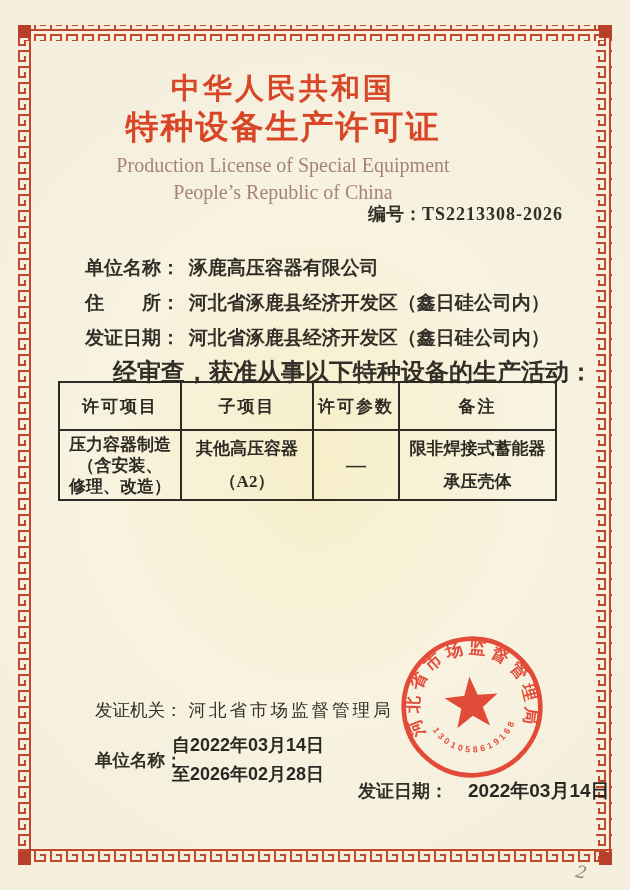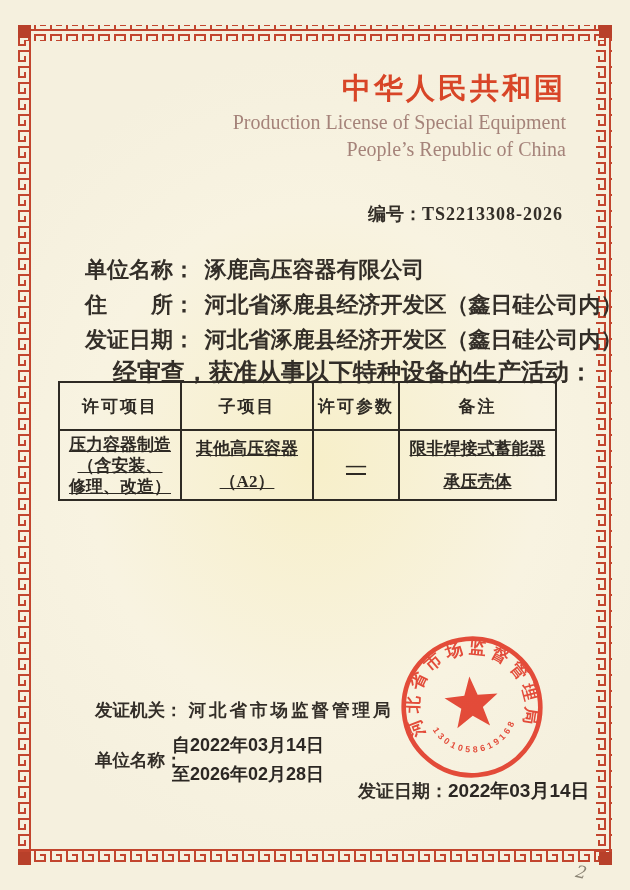--- a/index.html
+++ b/index.html
@@ -8,52 +8,52 @@
     width:630px;height:890px;
     margin:0 auto;
     background:radial-gradient(ellipse 58% 46% at 50% 52%, #f7efc9 0%, #f8f3e1 62%, #f5f0de 100%);
     font-family:"Liberation Serif","DejaVu Serif",serif;
     color:#332e28;
     overflow:hidden;
   }
   .frame-svg{position:absolute;left:0;top:0;pointer-events:none;}
   .abs{position:absolute;}
   
-  .title-block{left:0;top:72px;width:566px;text-align:right;}
+  .title-block{left:0;top:72px;width:566px;text-align:center;}
   .title-cn1{font-size:29px;font-weight:bold;color:#d84527;letter-spacing:3px;line-height:1.15;}
   .title-cn2{font-size:33px;font-weight:bold;color:#d84527;letter-spacing:2px;line-height:1.2;margin-top:3px;}
   .title-en{font-size:20px;color:#a5837a;line-height:1.25;margin-top:5px;}
   .title-en2{font-size:20px;color:#a5837a;line-height:1.25;margin-top:2px;}
   
   .number-line{left:368px;top:202px;font-size:18px;font-weight:bold;white-space:nowrap;}
   .number-line .num{font-weight:bold;letter-spacing:1px;}
   
-  .field{font-size:22px;font-weight:bold;white-space:nowrap;}
+  .field{font-size:19px;font-weight:bold;white-space:nowrap;}
   .field .label{display:inline-block;}
   .field .value{display:inline-block;margin-left:4px;}
   .f1{left:85px;top:255px;}
   .f2{left:85px;top:290px;}
   .f3{left:85px;top:325px;}
   .approval{left:113px;top:356px;font-size:24px;font-weight:bold;}
   
   .lic-table{left:58px;top:381px;}
   table{border-collapse:collapse;table-layout:fixed;}
   td,th{border:2px solid #2e2a24;text-align:center;vertical-align:middle;font-weight:bold;color:#2e2a24;}
   th{font-size:17px;letter-spacing:2px;height:44px;}
-  td{font-size:17px;height:64px;text-decoration:underline;}
+  td{font-size:17px;height:64px;}
   .cell-pre{white-space:pre-line;line-height:21px;}
   .cell-wide{white-space:pre-line;line-height:33px;}
   .cell-dash{font-size:20px;}
   
-  .issuer{left:95px;top:698px;font-size:17.5px;font-weight:bold;white-space:nowrap;}
+  .issuer{left:95px;top:698px;font-size:17.5px;font-weight:normal;white-space:nowrap;}
   .issuer .value{letter-spacing:3px;margin-left:6px;}
   .validity-label{left:95px;top:748px;font-size:17.5px;font-weight:bold;}
   .validity-dates{left:172px;top:731px;font-size:18px;font-weight:bold;line-height:29px;white-space:pre-line;font-family:"Liberation Sans","DejaVu Sans",sans-serif;color:#2b2723;text-align:right;}
   .issue-date{left:358px;top:778px;font-size:18px;font-weight:bold;white-space:nowrap;}
-  .issue-date .value{font-family:"Liberation Sans","DejaVu Sans",sans-serif;font-size:19px;margin-left:0;color:#2b2723;}
+  .issue-date .value{font-family:"Liberation Sans","DejaVu Sans",sans-serif;font-size:19px;margin-left:20px;color:#2b2723;}
   
   .seal{left:397px;top:632px;width:150px;height:150px;opacity:0.9;transform:rotate(-5deg);}
   
   .hand-mark{left:576px;top:862px;font-size:17px;color:#8b8474;font-style:italic;transform:rotate(12deg);font-family:"DejaVu Serif",serif;}
 </style>
 </head>
 <body>
 
 <div class="page">
 
@@ -77,20 +77,21 @@
     <rect x="18" y="25" width="16" height="840" fill="url(#pLeft)"></rect>
     <rect x="596" y="25" width="16" height="840" fill="url(#pRight)"></rect>
     <rect x="18" y="25" width="13" height="13" fill="#b8402a"></rect>
     <rect x="599" y="25" width="13" height="13" fill="#b8402a"></rect>
     <rect x="18" y="852" width="13" height="13" fill="#b8402a"></rect>
     <rect x="599" y="852" width="13" height="13" fill="#b8402a"></rect>
   </svg>
 
   <div class="abs title-block">
     <div class="title-cn1">中华人民共和国</div>
+    <div class="title-cn2">特种设备生产许可证</div>
     <div class="title-en">Production License of Special Equipment</div>
     <div class="title-en2">People’s Republic of China</div>
   </div>
 
   <div class="abs number-line">
     <span class="label">编号：</span><span class="num">TS2213308-2026</span>
   </div>
 
   <div class="abs field f1">
     <span class="label">单位名称：</span>

